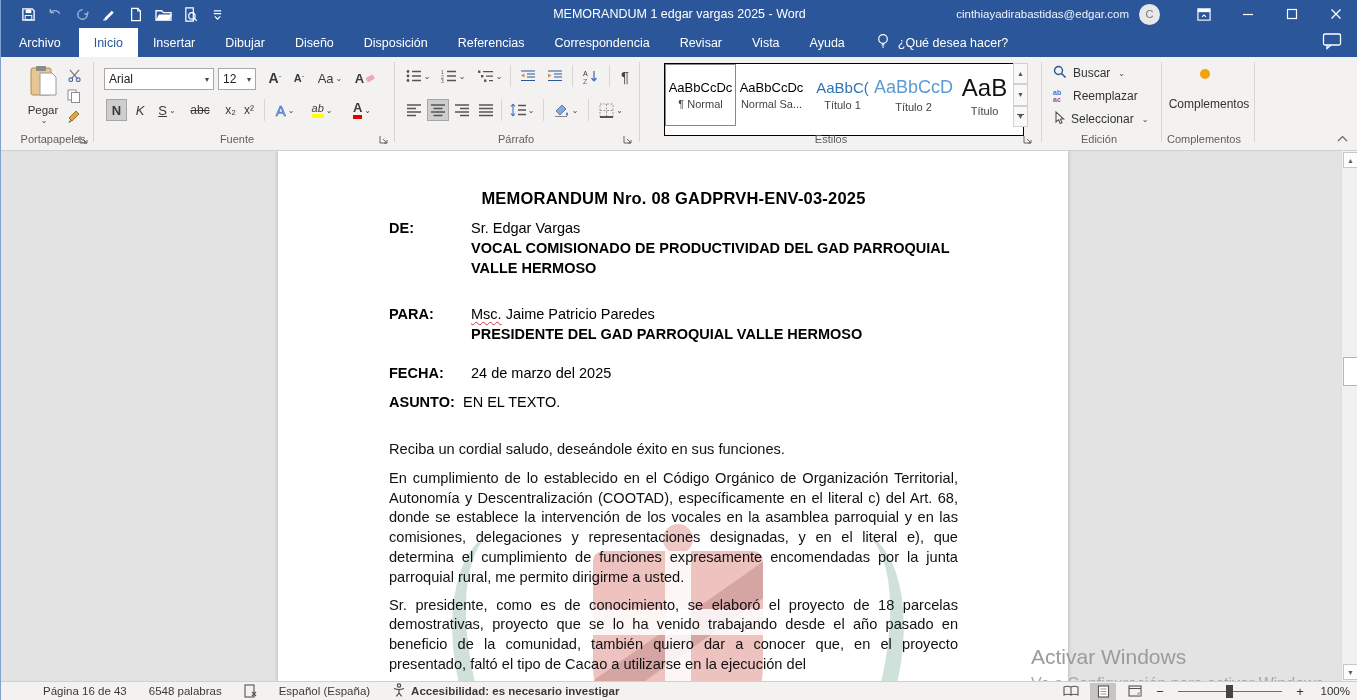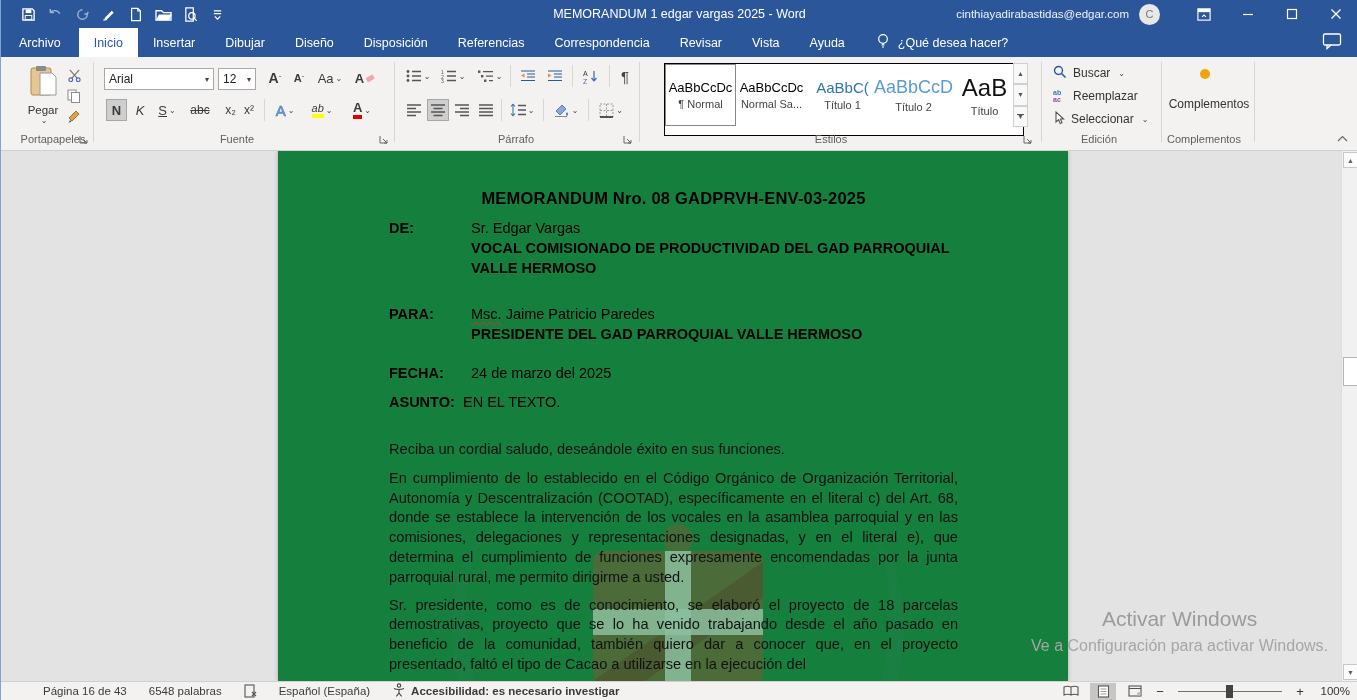--- a/index.html
+++ b/index.html
@@ -52,42 +52,42 @@
   #styles-scroll .sbtn { flex:1; border:1px solid #d2d0ce; background:#f8f8f8; font-size:7px; color:#555; display:flex; align-items:center; justify-content:center; }
   
   .edrow { position:absolute; left:1052px; height:18px; display:flex; align-items:center; gap:6px; font-size:12px; color:#333; }
   
   #addin-dot { position:absolute; left:1199px; top:12px; width:10px; height:10px; border-radius:50%; background:#f0a30a; }
   #addin-label { position:absolute; left:1163px; top:40px; width:90px; text-align:center; font-size:12px; color:#333; }
   #ribbon-collapse { position:absolute; left:1332px; top:74px; width:18px; height:14px; display:flex; align-items:center; justify-content:center; }
 
   
   #docarea { position:absolute; left:0; top:151px; width:1357px; height:530px; background:#e3e3e3; overflow:hidden; }
-  #page { position:absolute; left:277px; top:0; width:790px; height:530px; background:#15803d; box-shadow:0 0 4px rgba(0,0,0,.25); }
+  #page { position:absolute; left:277px; top:0; width:790px; height:530px; background:#ffffff; box-shadow:0 0 4px rgba(0,0,0,.25); }
   #page-content { position:relative; z-index:1; padding:30px 110px 0 111px; color:#000; }
   #doc-title { text-align:center; font-size:16.5px; font-weight:bold; margin-top:8px; margin-bottom:10px; letter-spacing:.2px; }
   .fieldrow { display:flex; margin:0; }
   .flabel { width:82px; flex:none; font-weight:bold; font-size:14.5px; line-height:20px; }
   .fval { font-size:14.5px; line-height:20px; }
   .fval .bold { font-weight:bold; }
   .misspell { text-decoration:underline wavy #d13438; text-decoration-thickness:1px; text-underline-offset:2px; }
   .bodytext { font-size:14.6px; line-height:19.8px; color:#111; }
   .just { text-align:justify; }
   
   #crest { position:absolute; left:180px; top:345px; width:440px; height:330px; z-index:0; opacity:.5; }
   .branch { position:absolute; top:30px; width:150px; height:290px; border-radius:50%; }
   .branch.l { left:0;  border-left:16px solid rgba(46,125,90,.45); transform:rotate(-14deg); }
   .branch.r { right:0; border-right:16px solid rgba(46,125,90,.45); transform:rotate(14deg); }
   #shield { position:absolute; left:135px; top:55px; width:170px; height:200px; background:rgba(196,60,48,.62); border-radius:10px 10px 85px 85px; overflow:hidden; }
   #shield .crossV { position:absolute; left:72px; top:0; width:26px; height:100%; background:rgba(255,255,255,.85); }
   #shield .crossH { position:absolute; left:0; top:58px; width:100%; height:26px; background:rgba(255,255,255,.85); }
   #shield .band { position:absolute; left:-40px; top:70px; width:260px; height:30px; background:rgba(130,30,25,.55); transform:rotate(-35deg); }
   #crest-top { position:absolute; left:205px; top:28px; width:30px; height:30px; border-radius:50%; background:rgba(196,60,48,.55); }
   
-  #activation { position:absolute; left:1030px; top:456px; z-index:3; color:#9b9b9b;text-align:center; }
+  #activation { position:absolute; left:1030px; top:494px; z-index:3; color:#9b9b9b; }
   #activation .l1 { font-size:21px; }
   #activation .l2 { font-size:16px; margin-top:6px; color:#a6a6a6; }
   
   #vscroll { position:absolute; right:0; top:0; width:17px; height:530px; background:#f1f1f1; border-left:1px solid #dedede; }
   .varrow { position:absolute; left:1px; width:15px; height:16px; background:#fdfdfd; border:1px solid #c8c8c8; color:#606060; font-size:7px; display:flex; align-items:center; justify-content:center; }
   #vthumb { position:absolute; left:1px; top:206px; width:15px; height:29px; background:#ffffff; border:1px solid #b5b5b5; }
 
   
   #statusbar { position:absolute; left:0; top:681px; width:1357px; height:19px; background:#f3f2f1; border-top:1px solid #d2d0ce; display:flex; align-items:center; font-size:11.5px; color:#3b3a39; }
   .sb-item { display:flex; align-items:center; gap:5px; margin-right:22px; white-space:nowrap; }

